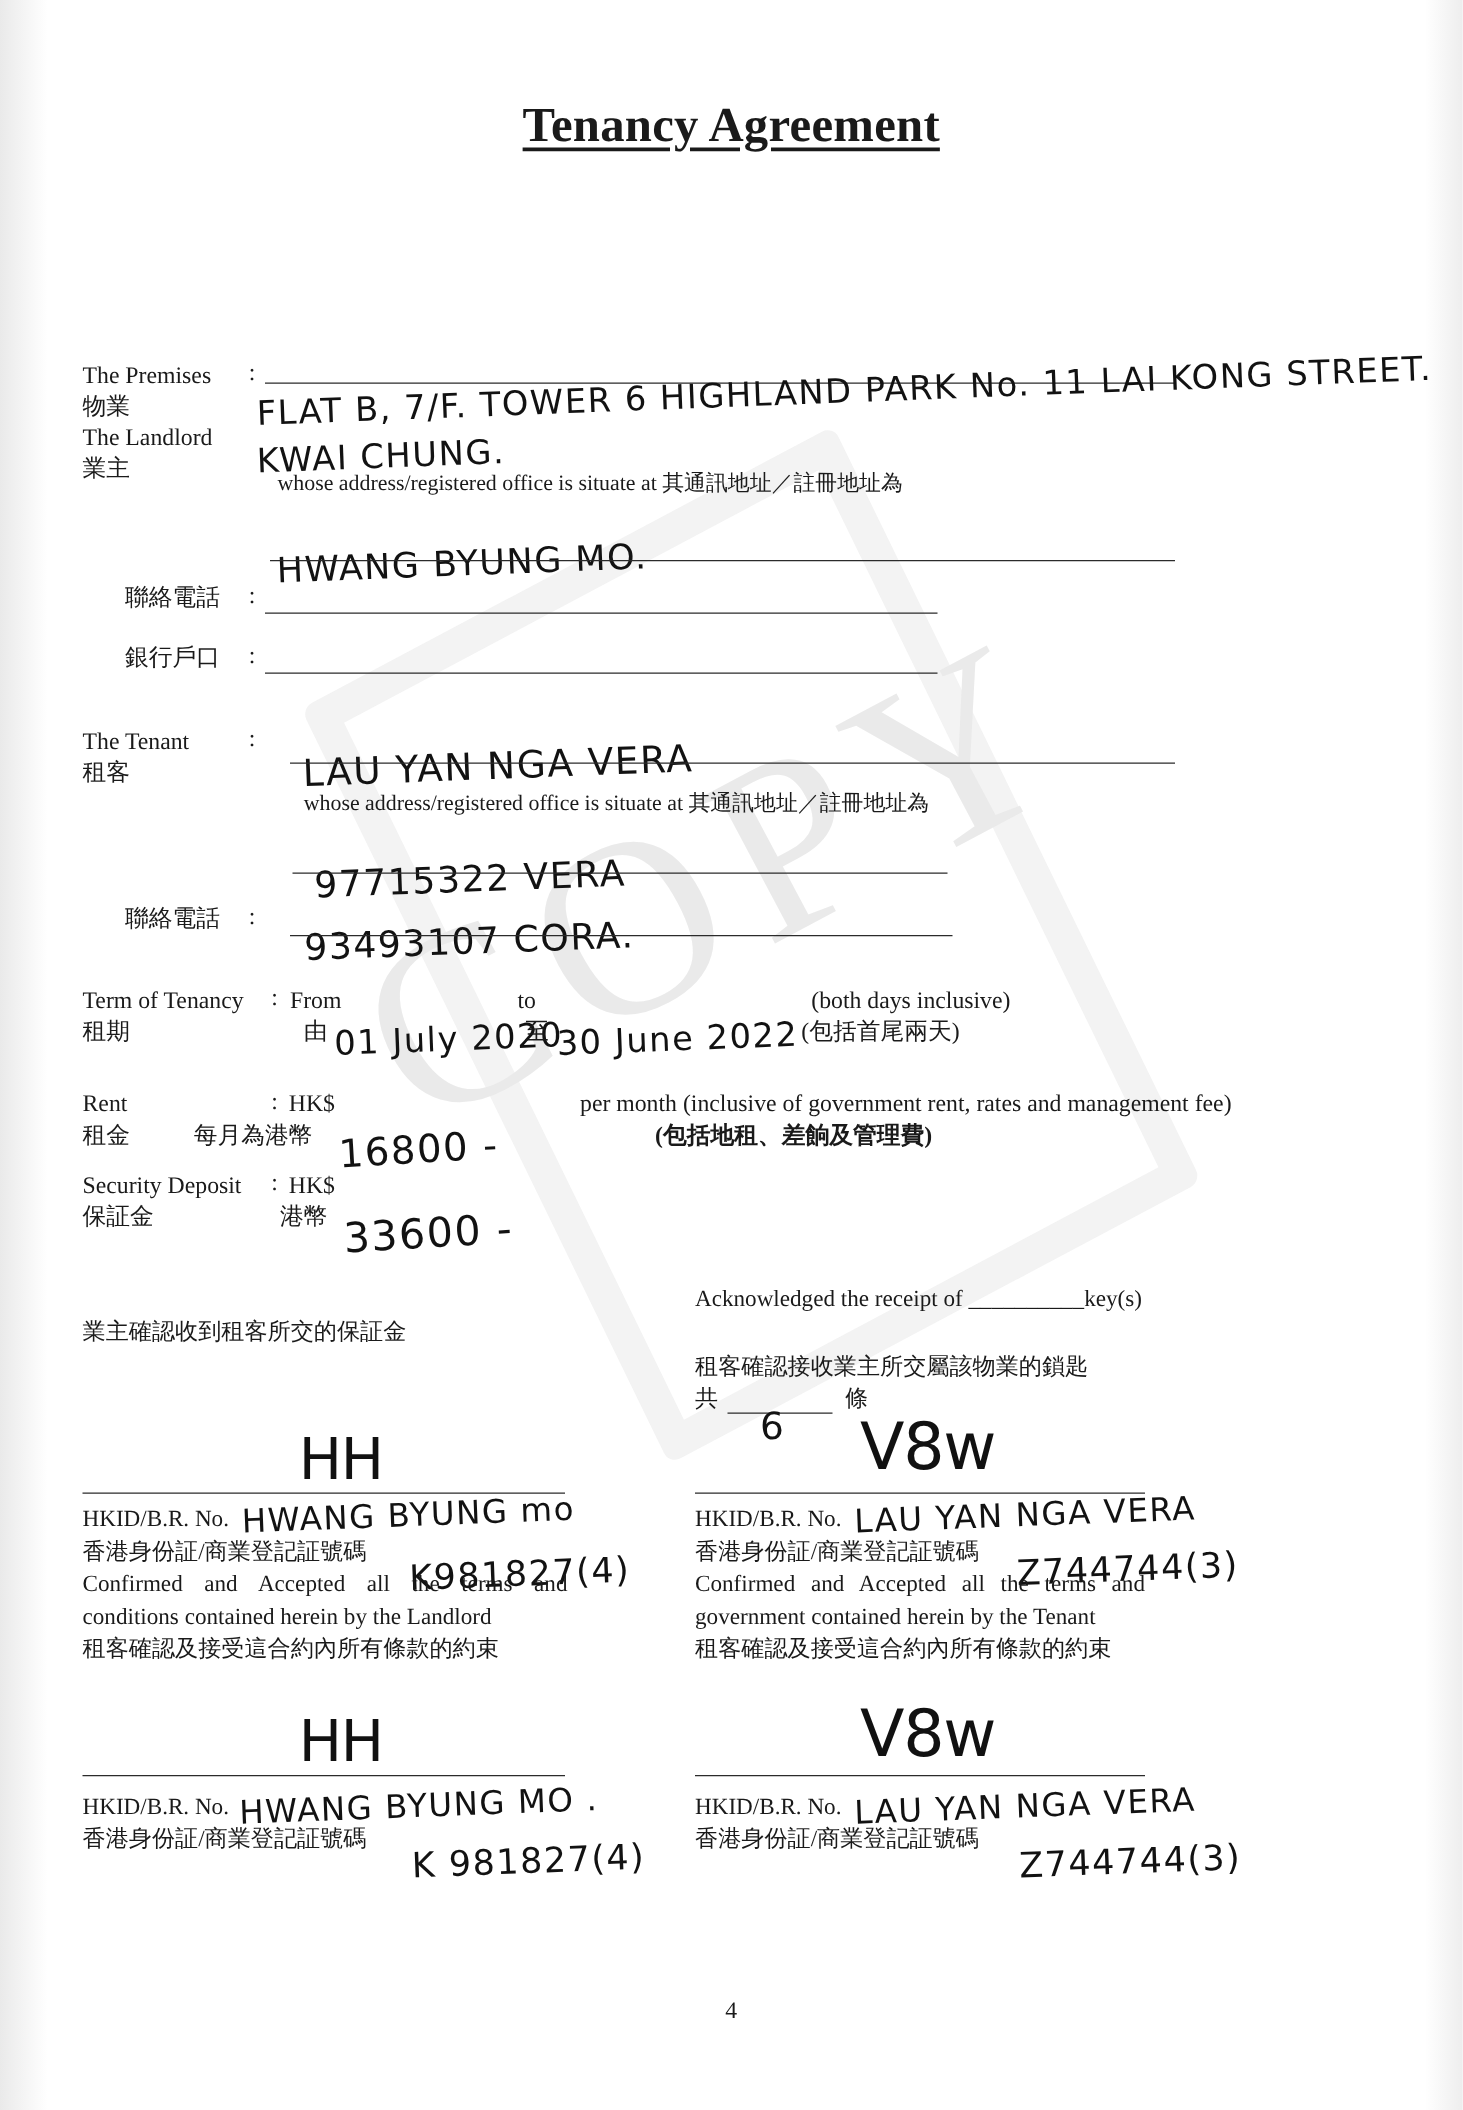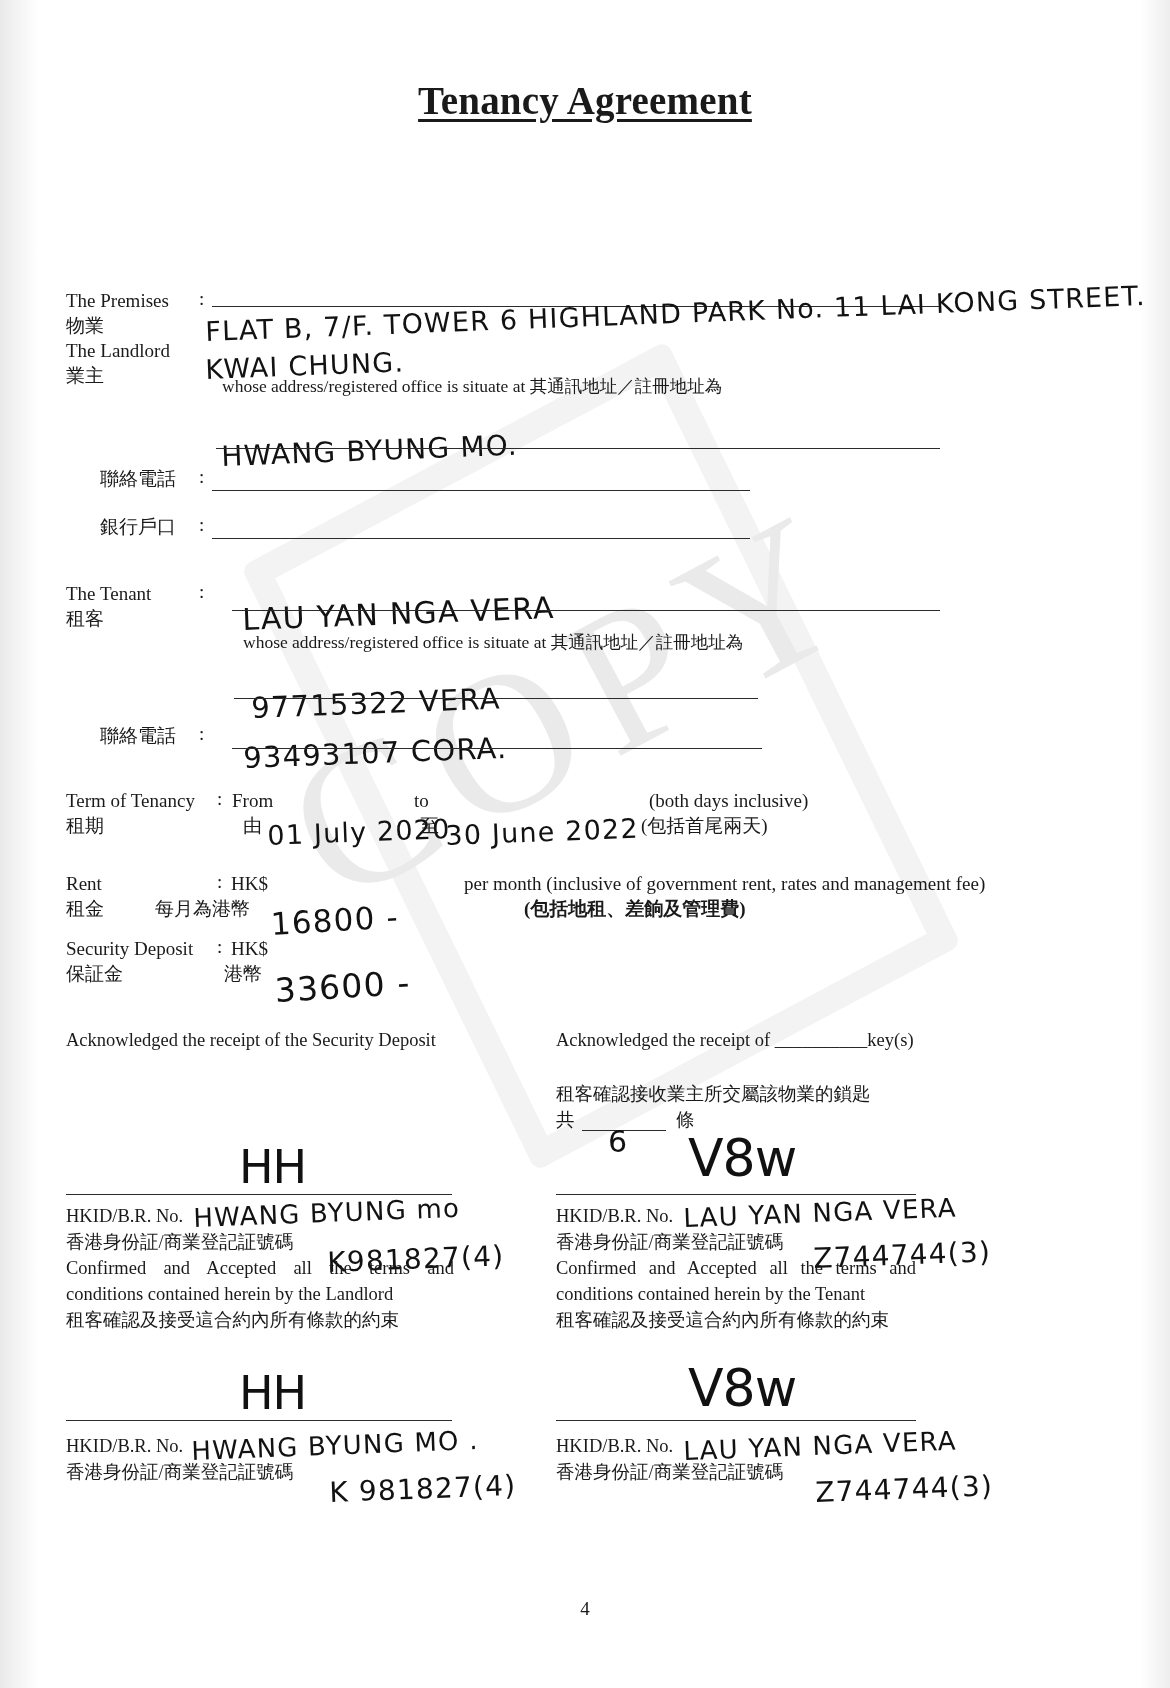--- a/index.html
+++ b/index.html
@@ -242,21 +242,21 @@
     <div class="lbl-en" style="position:absolute; left:464px; top:793px;">per month (inclusive of government rent, rates and management fee)</div>
     <div class="lbl-zh" style="position:absolute; left:524px; top:818px;font-weight:bold;">(包括地租、差餉及管理費)</div>
 
     <div class="lbl-en" style="position:absolute; left:66px; top:858px;">Security Deposit</div>
     <div class="lbl-zh" style="position:absolute; left:66px; top:883px;">保証金</div>
     <div class="colon" style="position:absolute; left:217px; top:858px;">:</div>
     <div class="lbl-en" style="position:absolute; left:231px; top:858px;">HK$</div>
     <div class="lbl-zh" style="position:absolute; left:224px; top:883px;">港幣</div>
     <div class="hw hw-slant2" style="left:276px; top:893px; font-size:33px;">33600 -</div>
 
-    <div class="blk-label" style="position:absolute; left:66px; top:950px; width:470px;">Acknowledged the receipt of the Security Deposit</div>
+    <div class="blk-label" style="position:absolute; left:66px; top:976px; width:470px;">業主確認收到租客所交的保証金</div>
 
     <div class="blk-label" style="position:absolute; left:556px; top:950px; width:420px;">Acknowledged  the  receipt  of  __________key(s)</div>
     <div class="blk-label" style="position:absolute; left:556px; top:1004px; width:420px;">租客確認接收業主所交屬該物業的鎖匙</div>
     <div class="blk-label" style="position:absolute; left:556px; top:1030px;">共</div>
     <div class="rule" style="left:582px; top:1052px; width:84px;"></div>
     <div class="hw" style="left:608px; top:1046px; font-size:30px;">6</div>
     <div class="blk-label" style="position:absolute; left:676px; top:1030px;">條</div>
 
     <div class="sig-scribble" style="left:239px; top:1062px;">HH</div>
     <div class="rule" style="left:66px; top:1116px; width:386px;"></div>
@@ -268,21 +268,21 @@
     <div class="blk-label" style="position:absolute; left:66px; top:1204px; width:400px;">conditions contained herein by the Landlord</div>
     <div class="blk-label" style="position:absolute; left:66px; top:1230px; width:420px;">租客確認及接受這合約內所有條款的約束</div>
 
     <div class="sig-scribble" style="left:688px; top:1050px; font-size:52px;">V8w</div>
     <div class="rule" style="left:556px; top:1116px; width:360px;"></div>
     <div class="hw hw-slant" style="left:684px; top:1125px; font-size:26px;">LAU YAN NGA VERA</div>
     <div class="blk-label" style="position:absolute; left:556px; top:1126px;">HKID/B.R. No.</div>
     <div class="blk-label" style="position:absolute; left:556px; top:1152px;">香港身份証/商業登記証號碼</div>
     <div class="hw hw-slant" style="left:814px; top:1164px; font-size:28px;">Z744744(3)</div>
     <div class="blk-label justify2" style="position:absolute; left:556px; top:1178px; width:360px;">Confirmed  and  Accepted  all  the  terms  and</div>
-    <div class="blk-label" style="position:absolute; left:556px; top:1204px; width:400px;">conditions contained herein by the Tenant</div>
+    <div class="blk-label" style="position:absolute; left:556px; top:1204px; width:400px;">government contained herein by the Tenant</div>
     <div class="blk-label" style="position:absolute; left:556px; top:1230px; width:420px;">租客確認及接受這合約內所有條款的約束</div>
 
     <div class="sig-scribble" style="left:239px; top:1288px;">HH</div>
     <div class="rule" style="left:66px; top:1342px; width:386px;"></div>
     <div class="hw hw-slant" style="left:192px; top:1358px; font-size:26px;">HWANG BYUNG MO .</div>
     <div class="blk-label" style="position:absolute; left:66px; top:1356px;">HKID/B.R. No.</div>
     <div class="blk-label" style="position:absolute; left:66px; top:1382px;">香港身份証/商業登記証號碼</div>
     <div class="hw hw-slant" style="left:330px; top:1398px; font-size:28px;">K 981827(4)</div>
 
     <div class="sig-scribble" style="left:688px; top:1280px; font-size:52px;">V8w</div>

